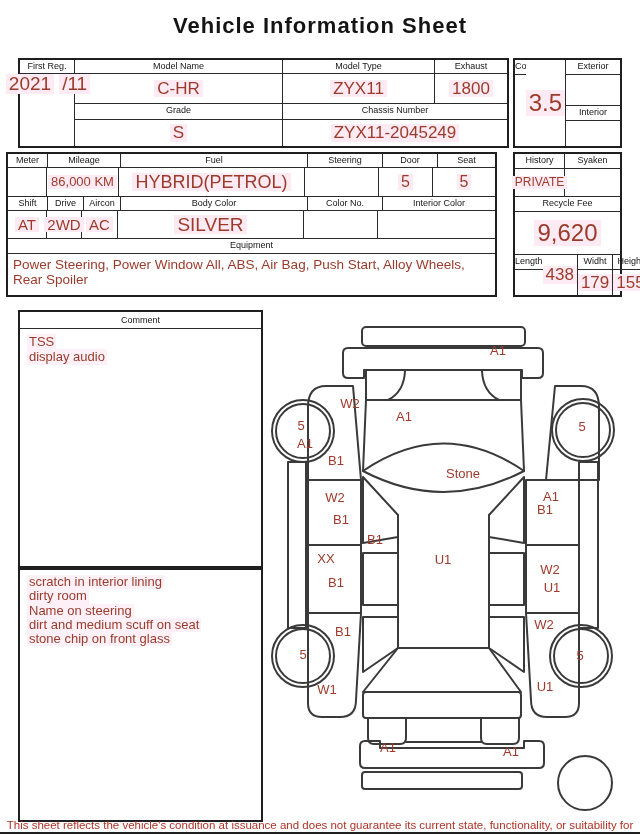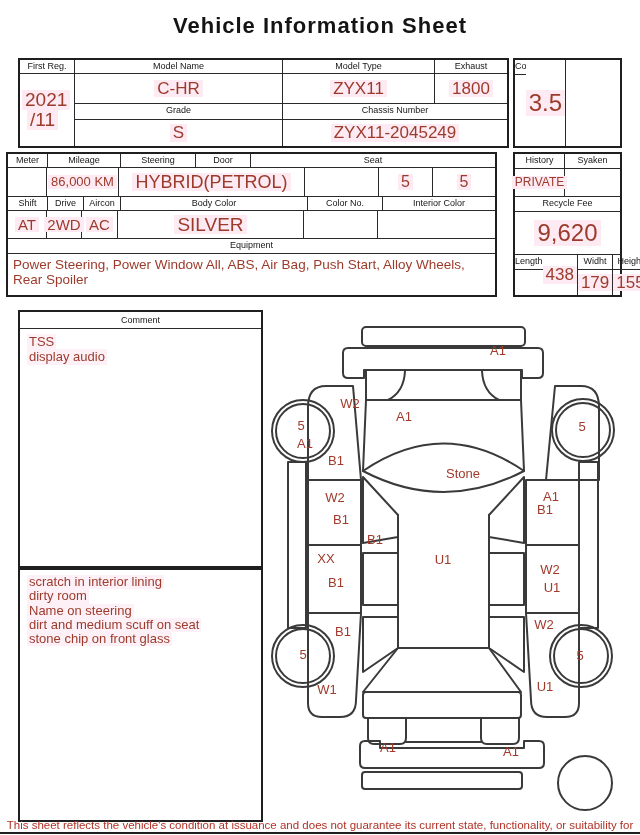--- a/index.html
+++ b/index.html
@@ -43,21 +43,21 @@
 </style>
 </head>
 <body>
 
 <div id="sheet">
 
   <div id="title" class="abs">Vehicle Information Sheet</div>
 
   <div id="table1" class="abs box">
     <div class="hdr br bb" style="grid-area:1/1">First Reg.</div>
-    <div class="cell br red" style="grid-area:2/1/5/2;flex-direction:column;align-items:flex-start;font-size:19px;line-height:21px;padding-left:2px;">
+    <div class="cell br red" style="grid-area:2/1/5/2;flex-direction:row;align-items:flex-start;font-size:19px;line-height:21px;padding-left:2px;">
       <span class="hl">2021</span>
       <span class="hl" style="margin-left:5px">/11</span>
     </div>
     <div class="hdr br bb" style="grid-area:1/2">Model Name</div>
     <div class="cell br bb red" style="grid-area:2/2;font-size:17px">
         <span class="hl">C-HR</span>
       </div>
     <div class="hdr br bb" style="grid-area:1/3">Model Type</div>
     <div class="cell br bb red" style="grid-area:2/3;font-size:17px">
         <span class="hl">ZYX11</span>
@@ -76,26 +76,33 @@
       </div>
   </div>
 
   <div id="panel1" class="abs box">
     <div class="br" style="width:50px;display:flex;flex-direction:row;">
       <div class="hdr bb" style="height:14px">Condition</div>
       <div class="cell red vbig" style="flex:1">
           <span class="hl">3.5</span>
         </div>
     </div>
+    <div style="flex:1;display:flex;flex-direction:column;">
+      <div class="hdr bb" style="height:14px">Exterior</div>
+      <div class="bb" style="height:30px"></div>
+      <div class="hdr bb" style="height:14px">Interior</div>
+      <div style="flex:1"></div>
+    </div>
   </div>
 
   <div id="table2" class="abs box">
     <div class="t2row bb" style="height:14px">
       <div class="hdr br" style="width:39px">Meter</div>
       <div class="hdr br" style="width:72px">Mileage</div>
+      <div class="hdr br" style="width:186px">Fuel</div>
       <div class="hdr br" style="width:74px">Steering</div>
       <div class="hdr br" style="width:54px">Door</div>
       <div class="hdr" style="flex:1">Seat</div>
     </div>
     <div class="t2row bb" style="height:29px">
       <div class="cell br" style="width:39px"></div>
       <div class="cell br red" style="width:72px;font-size:13px">
           <span class="hl">86,000 KM</span>
         </div>
       <div class="cell br red" style="width:186px;font-size:18px">

